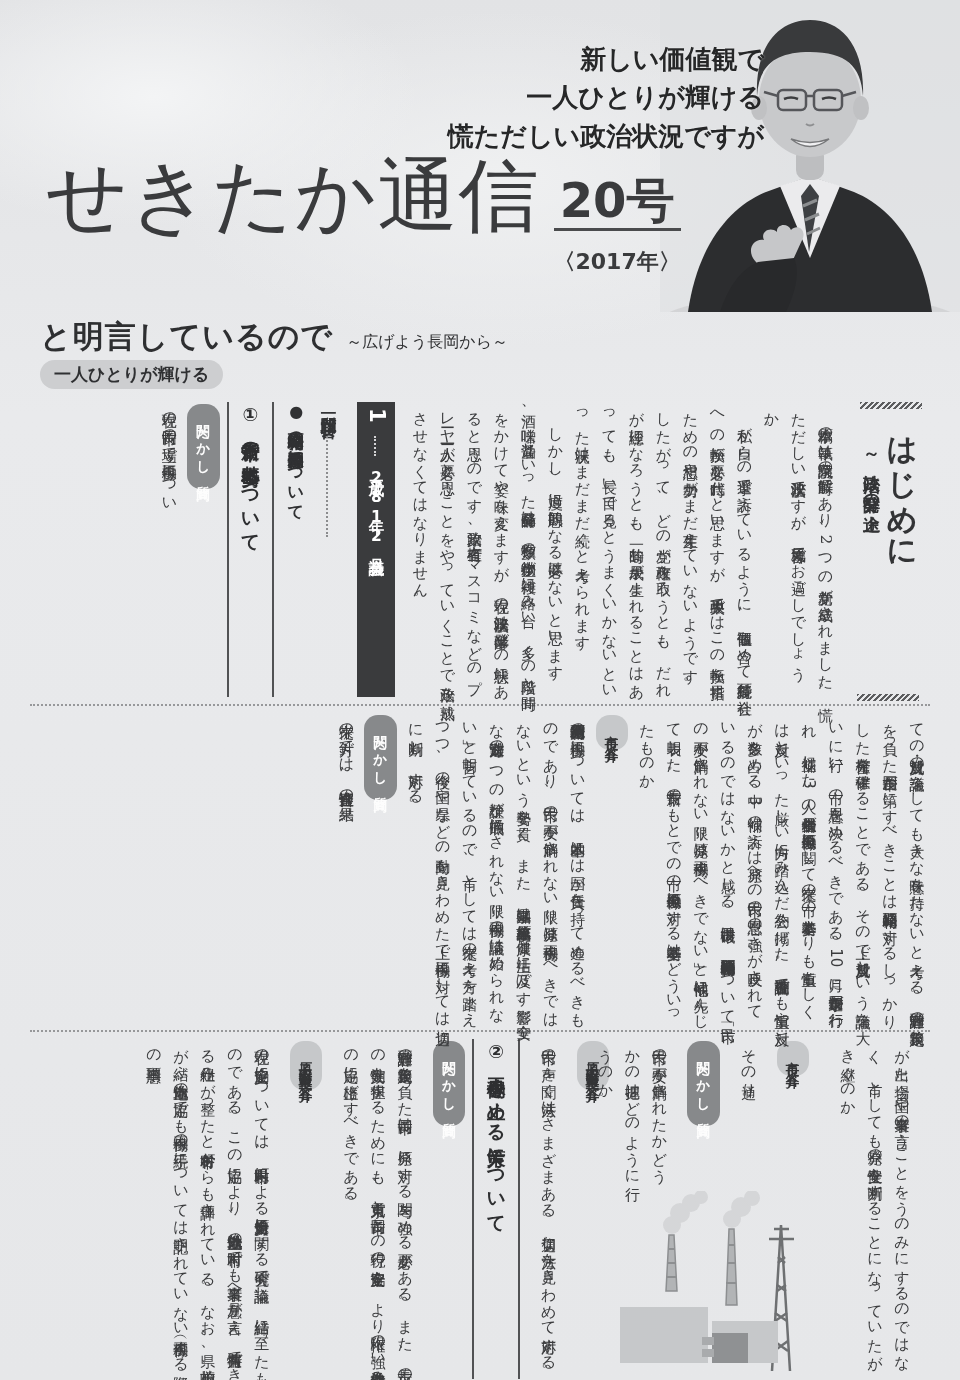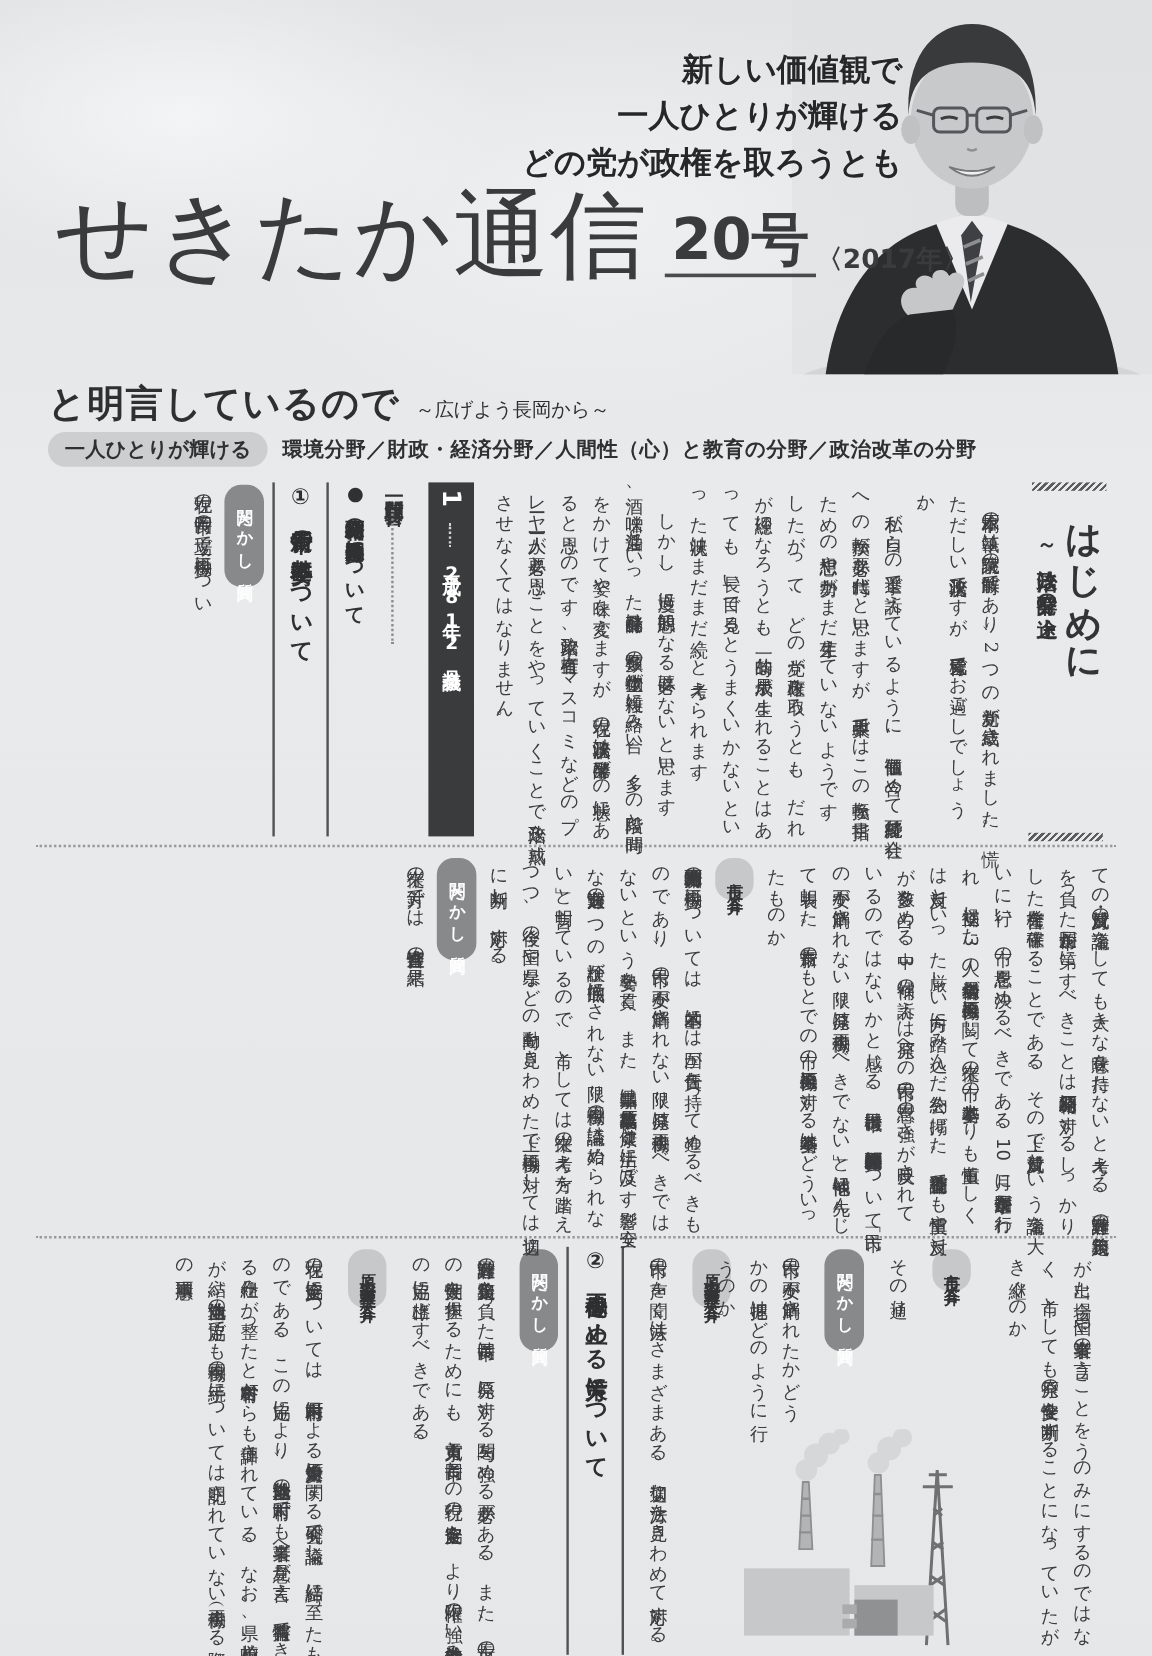--- a/index.html
+++ b/index.html
@@ -13,34 +13,34 @@
     position:relative;width:960px;height:1380px;overflow:hidden;
     background:
       radial-gradient(ellipse 430px 210px at 16% 7%, #f3f4f5 0%, rgba(243,244,245,0) 62%),
       radial-gradient(ellipse 520px 260px at 52% 13%, #eff0f1 0%, rgba(239,240,241,0) 65%),
       linear-gradient(#e2e3e5, #e9eaec 30%, #e6e7e9);
   }
 
   
   .portrait{position:absolute;top:0;right:0;width:300px;height:312px;}
   .slogan{
-    position:absolute;top:40px;right:208px;
+    position:absolute;top:40px;right:196px;
     text-align:right;font-size:26px;font-weight:600;color:#262728;line-height:1.48;
     text-shadow:0 0 2px rgba(255,255,255,.5);
   }
   .mast-text{position:absolute;left:46px;top:152px;}
   .role-line{font-weight:800;color:#333436;white-space:nowrap;}
   .role-line .role{font-size:29px;letter-spacing:1px;}
   .role-line .name{font-size:35px;margin-left:22px;}
   .role-line .report{font-size:27px;margin-left:10px;font-weight:700;}
   .title-line{display:flex;align-items:flex-start;margin-top:2px;}
   .paper-title{
     font-size:80px;font-weight:400;color:#3a3b3d;letter-spacing:1px;line-height:1.05;
   }
-  .issue-block{display:inline-flex;flex-direction:row;align-items:flex-end;margin-left:14px;margin-top:22px;}
+  .issue-block{display:inline-flex;flex-direction:column;align-items:center;margin-left:14px;margin-top:22px;}
   .issue{font-size:48px;font-weight:800;color:#3a3b3d;line-height:1.0;padding:0 6px 4px;border-bottom:3px solid #4a4b4d;}
   .year{font-size:22px;font-weight:700;color:#3a3b3d;margin-top:16px;}
   .tagline{position:absolute;left:40px;top:316px;white-space:nowrap;}
   .tag-main{font-size:31px;font-weight:900;color:#2e2f31;letter-spacing:1px;}
   .tag-sub{font-size:16px;font-weight:400;color:#2e2f31;margin-left:8px;}
   .focus-line{position:absolute;left:40px;top:360px;display:flex;align-items:center;white-space:nowrap;}
   .focus-pill{
     background:#cdced0;border-radius:16px;padding:3px 14px;
     font-size:17px;font-weight:800;color:#2f3032;
   }
@@ -141,41 +141,40 @@
         <path d="M146,124 Q150,127 154,124" stroke="#8e8f91" stroke-width="2" fill="none"></path>
         <path d="M131,139 Q150,154 169,139 Q150,146 131,139 Z" fill="#f0f0f2" stroke="#77787a" stroke-width="1.5"></path>
         <path d="M96,262 C86,252 92,238 104,240 C100,232 110,226 117,232 C116,224 128,222 131,230 C136,224 146,228 143,238 L132,262 C120,272 104,272 96,262 Z" fill="#c6c7c9"></path>
         <path d="M60,312 C70,282 84,268 98,262 L134,258 C140,272 136,290 126,312 Z" fill="#28292b"></path>
       </svg>
     </div>
 
     <div class="slogan">
       <div>新しい価値観で</div>
       <div>一人ひとりが輝ける</div>
-      <div>どの党が政権を取ろうとも</div>
+      <div>慌ただしい政治状況ですが</div>
     </div>
 
     <div class="mast-text">
       <div class="title-line">
         <span class="paper-title">せきたか通信</span>
         <span class="issue-block">
           <span class="issue">20号</span>
           <span class="year">〈2017年〉</span>
         </span>
       </div>
     </div>
 
     <div class="tagline">
       <span class="tag-main">と明言しているので</span>
       <span class="tag-sub">～広げよう長岡から～</span>
     </div>
 
     <div class="focus-line">
       <span class="focus-pill">一人ひとりが輝ける</span>
-      <span class="focus-text">環境分野／財政・経済分野／人間性（心）と教育の分野／政治改革の分野</span>
     </div>
   </header>
 
   <main class="main">
 
     <section class="vband band-1">
       <div class="intro-heading">
         <span class="intro-title">はじめに</span>
         <span class="intro-subtitle">～政治は発酵の途上～</span>
       </div>

